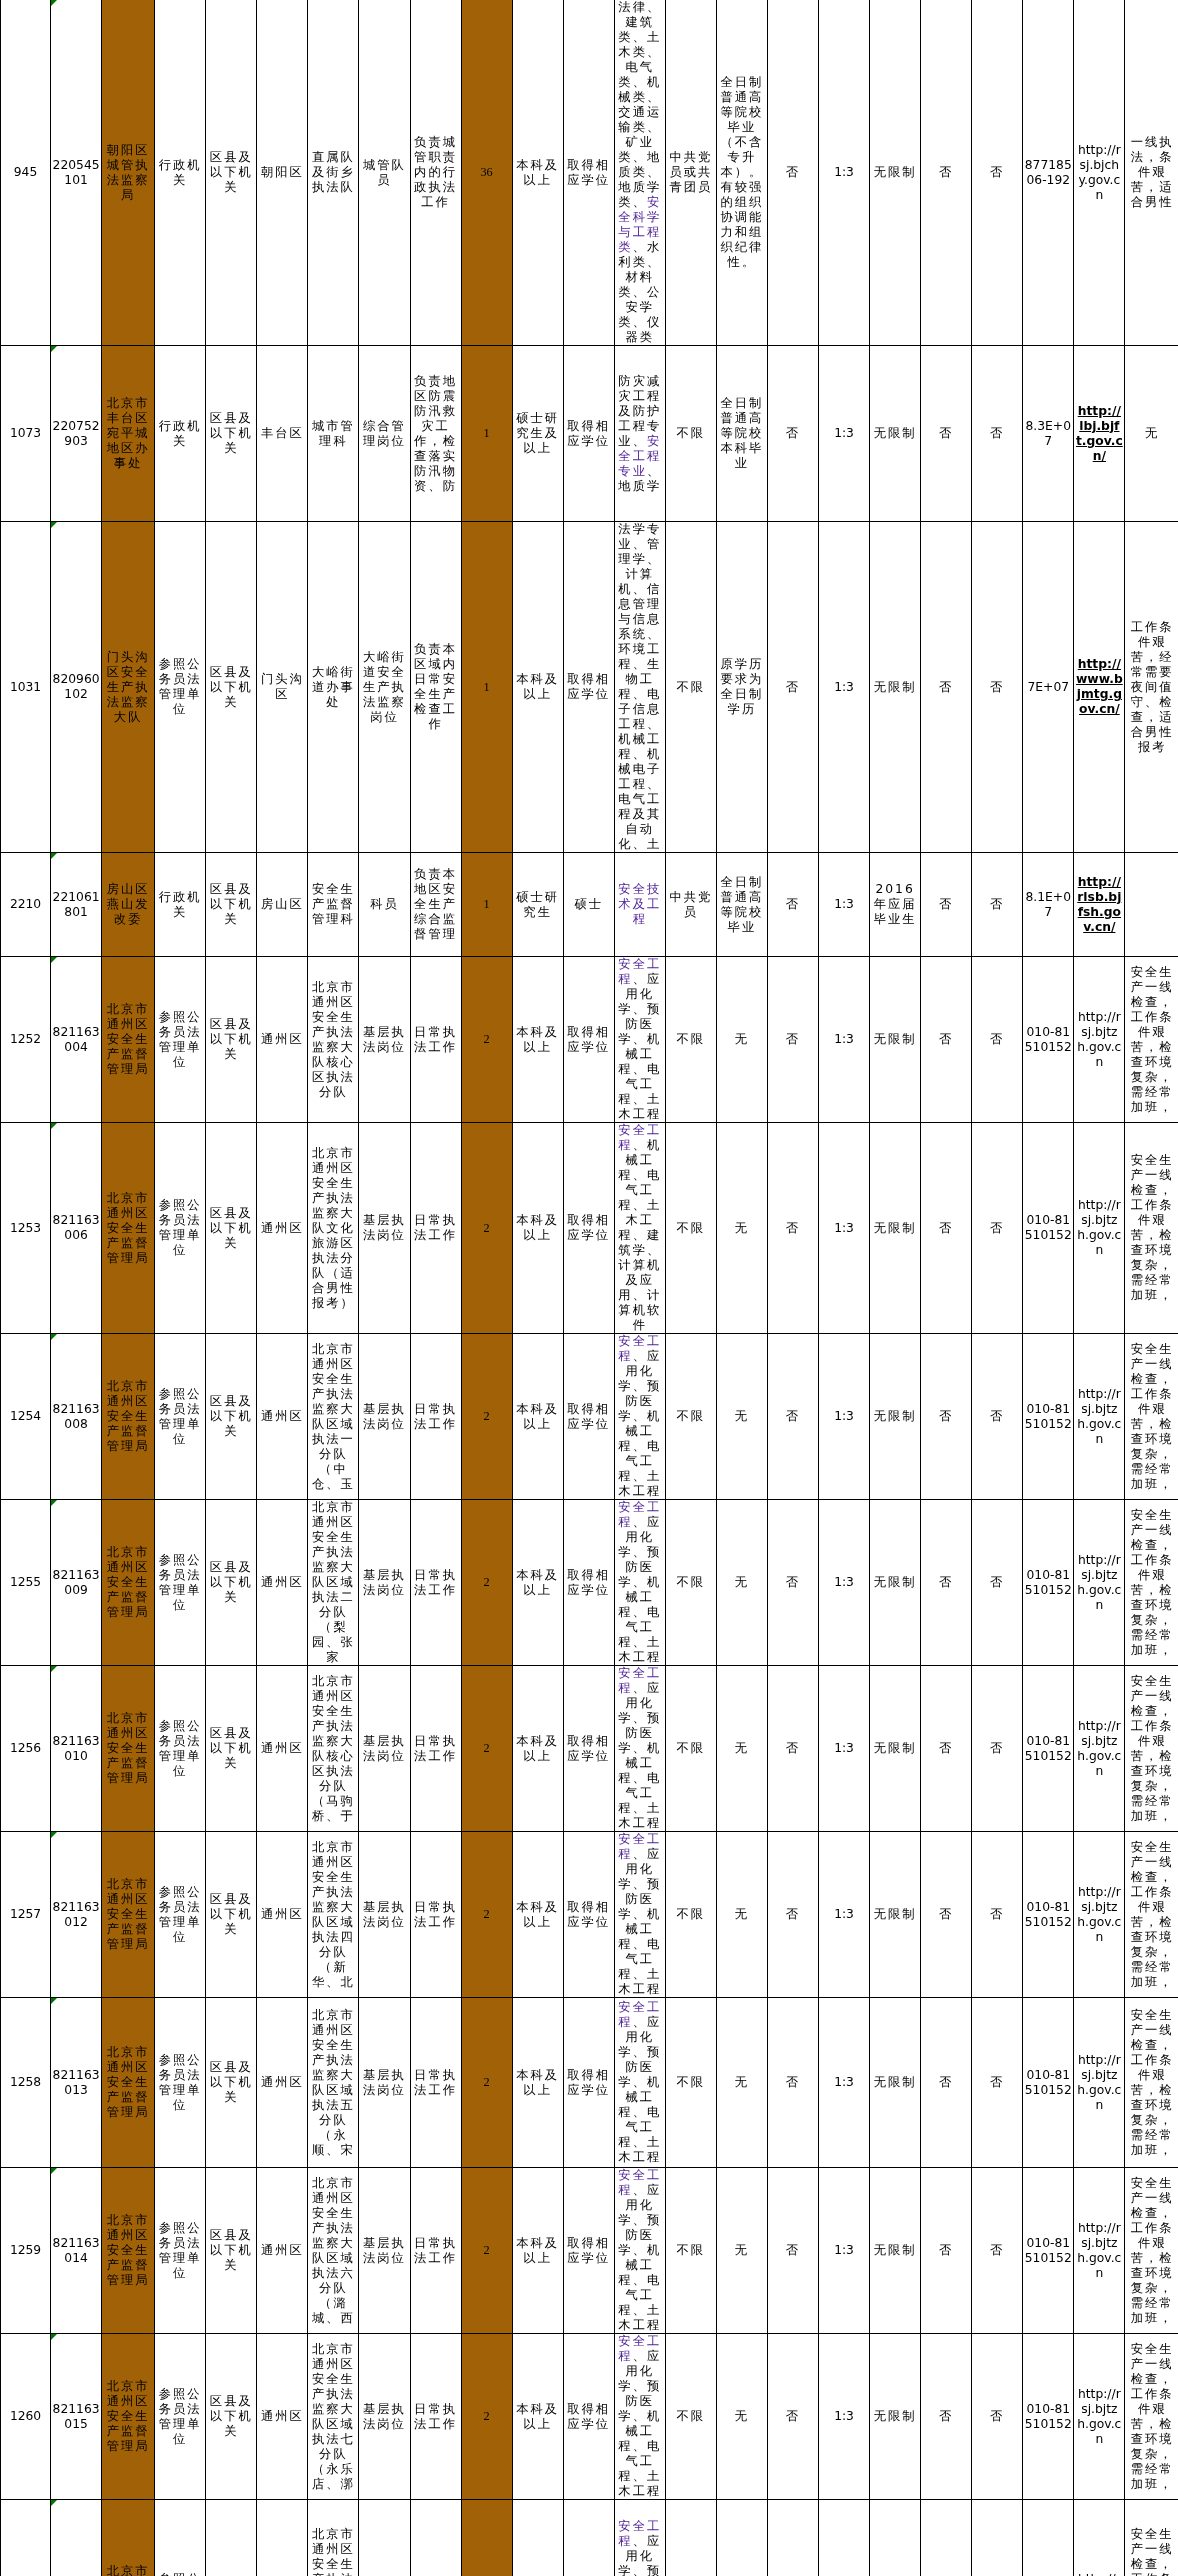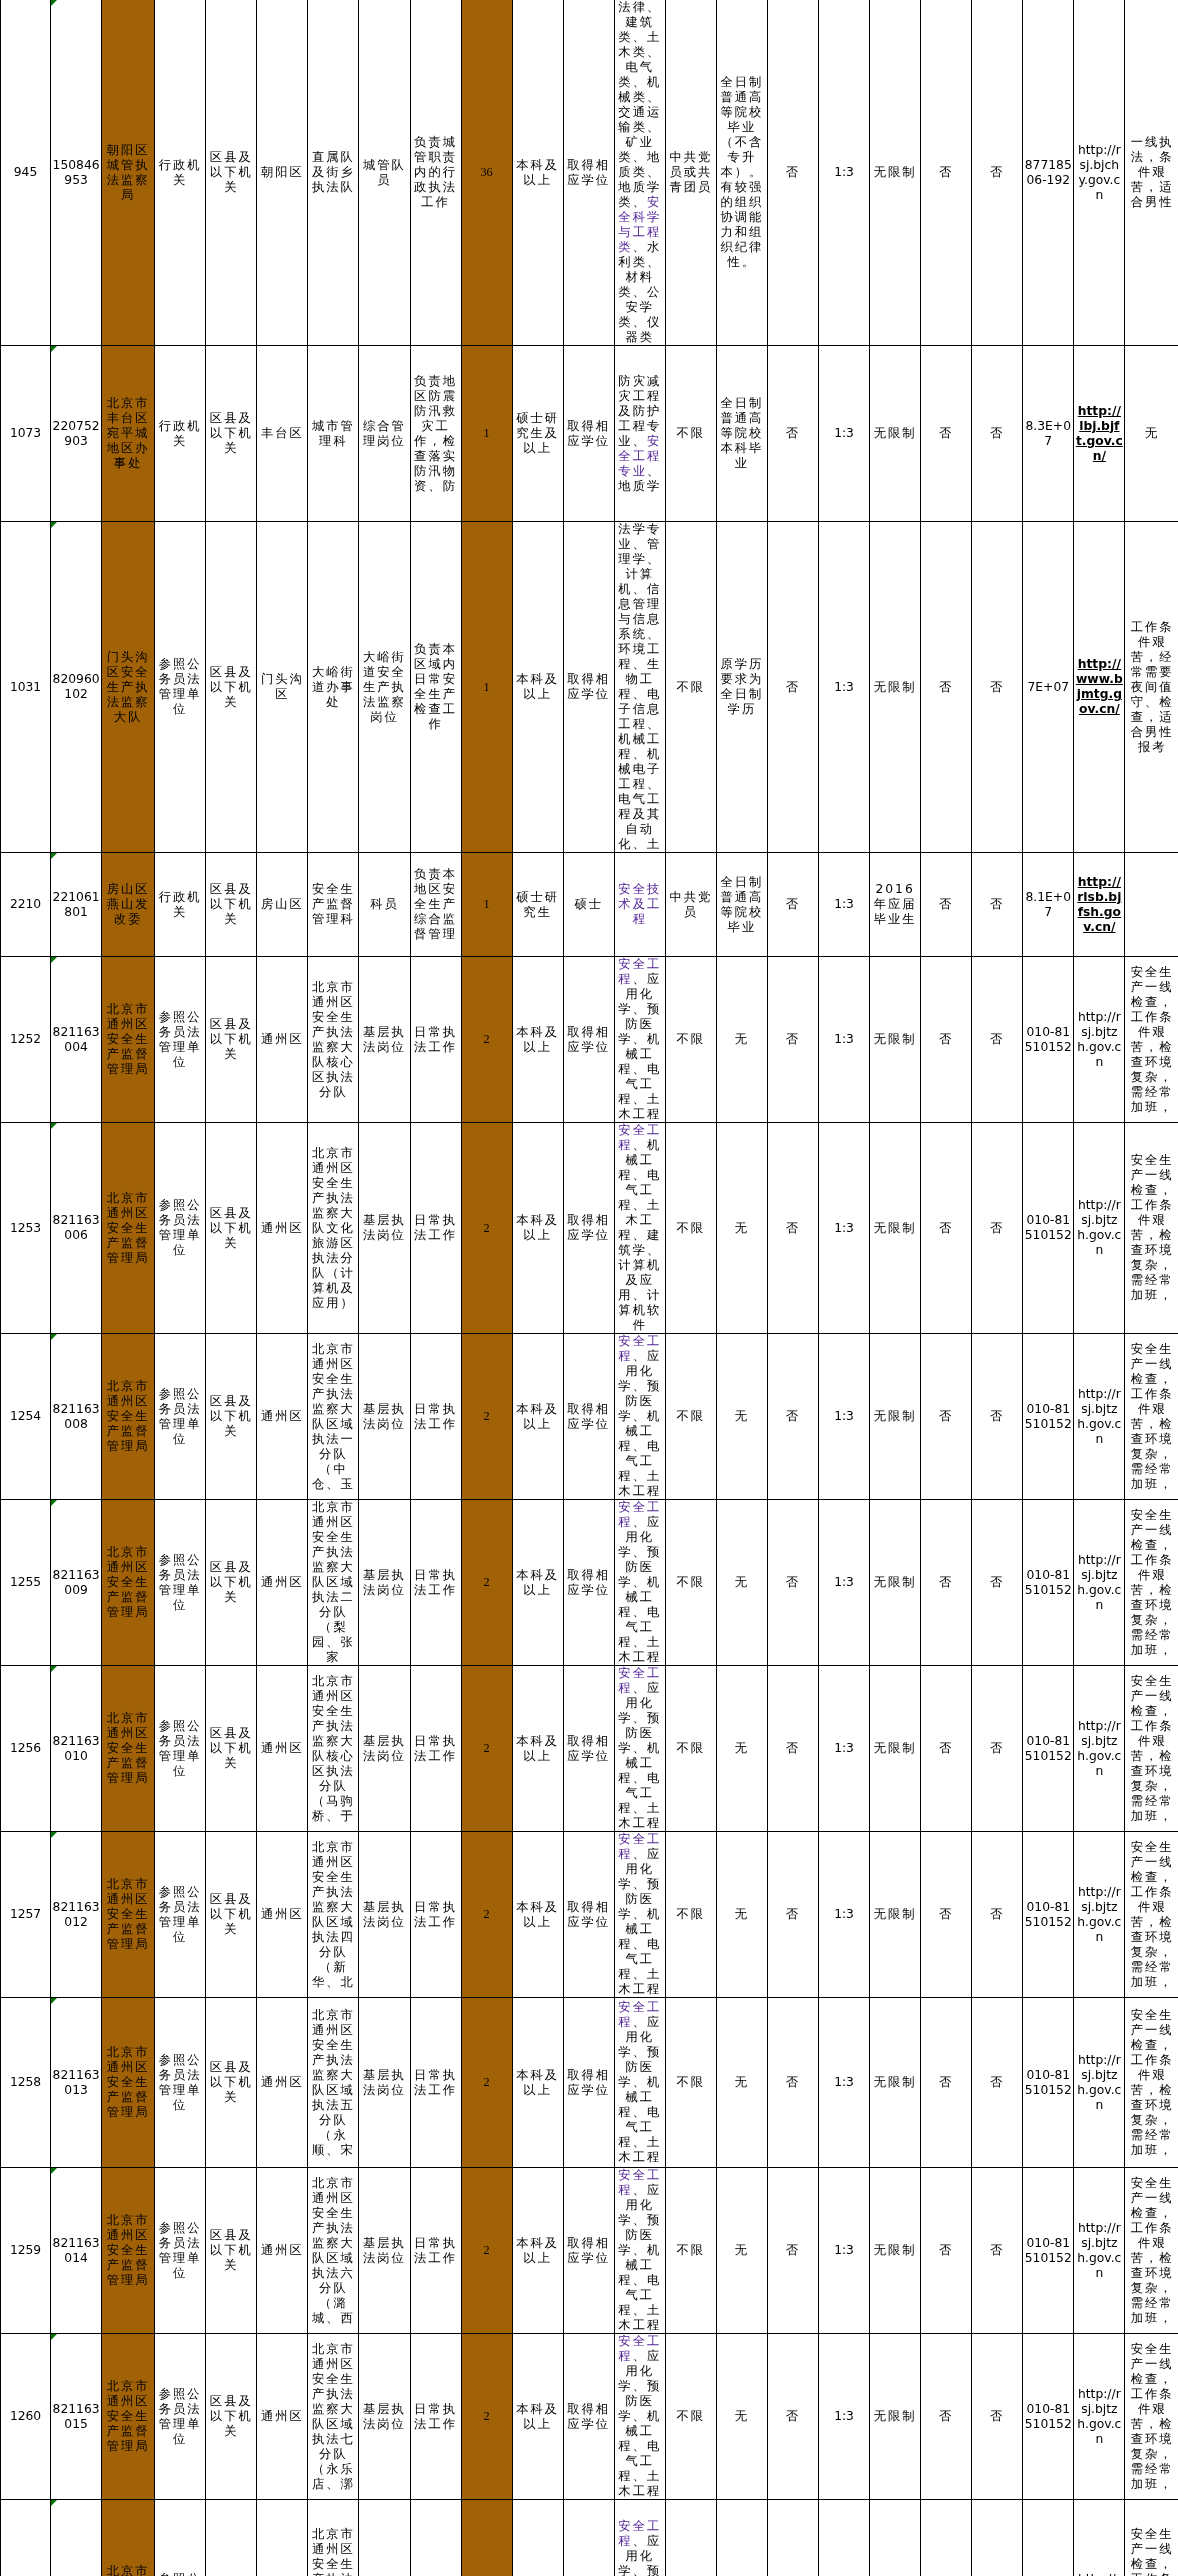--- a/index.html
+++ b/index.html
@@ -52,21 +52,21 @@
       </colgroup>
     <tbody id="tbody">
         <tr class="first" style="height: 262px;">
           <td class="num">
             <div class="cw">
               <span>945</span>
             </div>
           </td>
           <td class="num">
             <div class="cw">
-              <span>150846953</span>
+              <span>220545101</span>
             </div>
             <div class="tri"></div>
           </td>
           <td class="hl">
             <div class="cw">
               <span>朝阳区城管执法监察局</span>
             </div>
           </td>
           <td>
             <div class="cw">
@@ -668,21 +668,21 @@
               <span>区县及以下机关</span>
             </div>
           </td>
           <td>
             <div class="cw">
               <span>通州区</span>
             </div>
           </td>
           <td>
             <div class="cw">
-              <span>北京市通州区安全生产执法监察大队文化旅游区执法分队（计算机及应用）</span>
+              <span>北京市通州区安全生产执法监察大队文化旅游区执法分队（适合男性报考）</span>
             </div>
           </td>
           <td>
             <div class="cw">
               <span>基层执法岗位</span>
             </div>
           </td>
           <td>
             <div class="cw">
               <span>日常执法工作</span>

